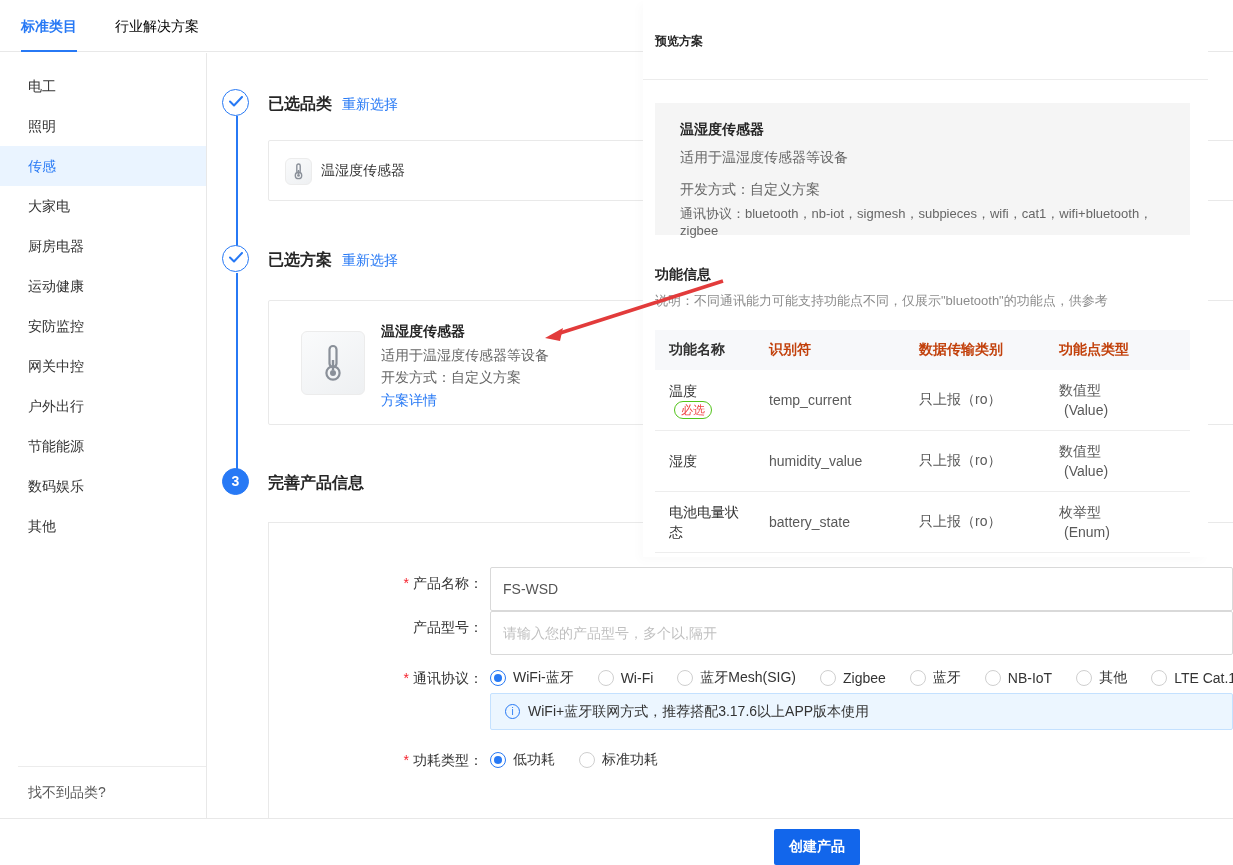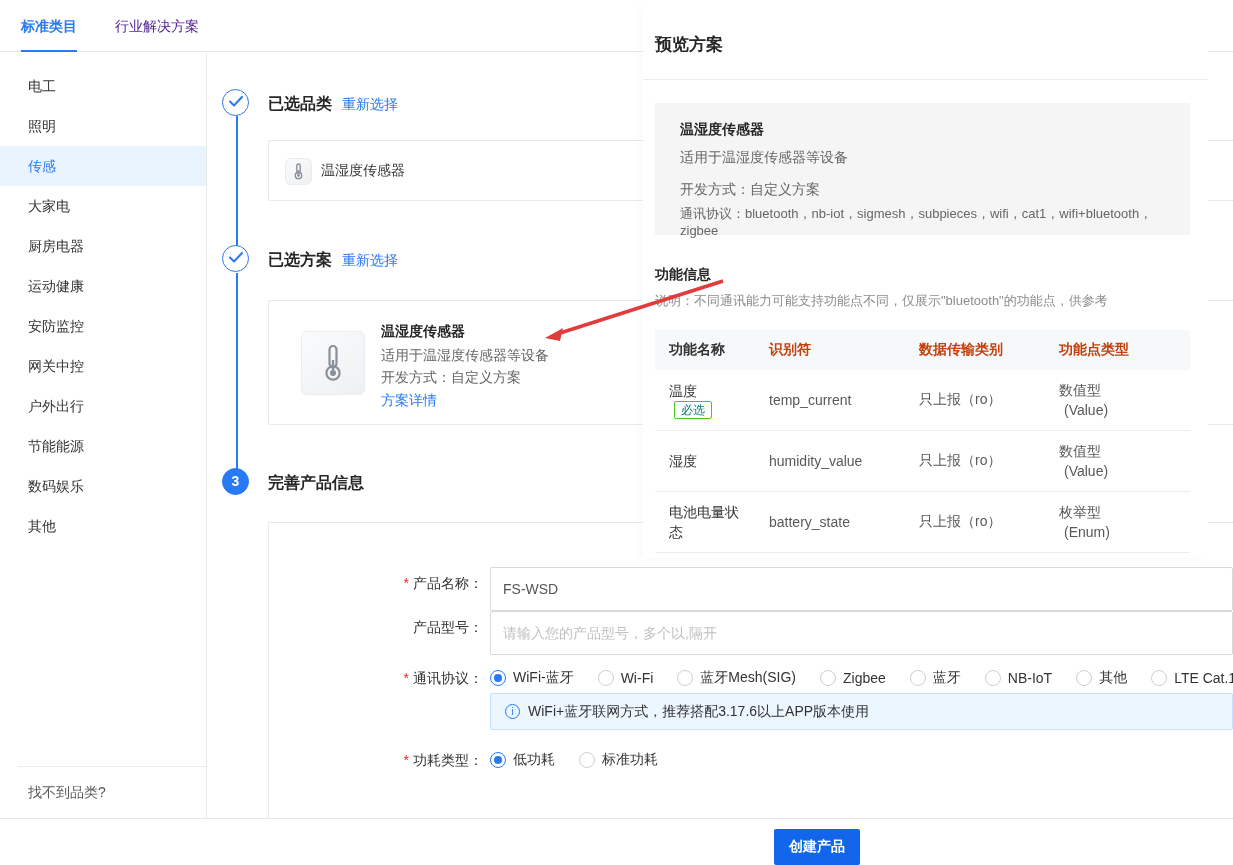--- a/index.html
+++ b/index.html
@@ -2,21 +2,21 @@
 <html><head>
 <meta charset="utf-8">
 <style>
   * { margin:0; padding:0; box-sizing:border-box; }
   html,body { background:#fff; }
   body { font-family:"Liberation Sans","DejaVu Sans",sans-serif; color:#333; font-size:14px; }
   #app { position:relative; width:1233px; height:865px; overflow:hidden; background:#fff; }
 
   
   .tabbar { position:absolute; left:0; top:0; width:1233px; height:52px; border-bottom:1px solid #e8e8e8; background:#fff; }
-  .tab { position:absolute; top:0; height:52px; line-height:52px; font-size:14px; color:#4c1d95; cursor:pointer; }
+  .tab { position:absolute; top:0; height:52px; line-height:52px; font-size:14px; color:#000000; cursor:pointer; }
   .tab.active { color:#2779f5; border-bottom:2px solid #2779f5; font-weight:600;text-align:right; }
   .tab1 { left:21px; }
   .tab2 { left:115px; }
 
   
   .sidebar { position:absolute; left:0; top:53px; width:207px; height:765px; border-right:1px solid #e8e8e8; background:#fff; }
   .side-item { height:40px; line-height:40px; padding-left:28px; font-size:14px; color:#333; cursor:pointer; }
   .side-item.active { background:#eaf4ff; color:#2779f5; }
   .side-footer-divider { position:absolute; left:18px; right:0; top:713px; border-top:1px solid #ececec; }
   .side-footer { position:absolute; left:0; top:719px; width:100%; height:40px; line-height:40px; padding-left:28px; color:#595959; cursor:pointer; }
@@ -45,39 +45,39 @@
   .radio-row { position:absolute; left:490px; display:flex; align-items:center; gap:24px; }
   .radio { display:flex; align-items:center; gap:7px; cursor:pointer; font-size:14px; color:#333; white-space:nowrap; }
   .rdot { width:16px; height:16px; border-radius:50%; border:1px solid #cfcfcf; background:#fff; position:relative; flex:0 0 auto; }
   .radio.sel .rdot { border-color:#2779f5; }
   .radio.sel .rdot::after { content:""; position:absolute; left:3px; top:3px; width:8px; height:8px; border-radius:50%; background:#2779f5; }
   .banner { position:absolute; left:490px; top:693px; width:743px; height:37px; background:#ecf6ff; border:1px solid #c4e1ff; border-radius:2px; display:flex; align-items:center; gap:8px; padding-left:14px; font-size:14px; color:#333; }
   .info-i { width:15px; height:15px; border-radius:50%; border:1px solid #2779f5; color:#2779f5; font-size:10px; line-height:13px; text-align:center; flex:0 0 auto; font-style:normal; }
 
   
   .preview { position:absolute; left:643px; top:0; width:565px; height:557px; background:#fff; z-index:10; box-shadow:-4px 4px 10px rgba(0,0,0,0.02); }
-  .pv-title { position:absolute; left:12px; top:33px; font-size:17px; font-weight:600; color:#262626; }
+  .pv-title { position:absolute; left:12px; top:33px; font-size:12px; font-weight:600; color:#262626; }
   .pv-divider { position:absolute; left:0; top:79px; width:565px; border-top:1px solid #ececec; }
   .pv-box { position:absolute; left:12px; top:103px; width:535px; height:132px; background:#f5f5f5; padding:18px 0 0 25px; }
   .pv-box .b-title { font-weight:700; font-size:14px; color:#262626; margin-bottom:10px; }
   .pv-box .b-line { font-size:14px; color:#666; margin-bottom:6px; }
   .pv-box .b-proto { font-size:13px; color:#666; }
   .fn-title { position:absolute; left:12px; top:266px; font-size:14px; font-weight:700; color:#262626; }
   .fn-note { position:absolute; left:12px; top:292px; font-size:13px; color:#8c8c8c; }
   .fn-table { position:absolute; left:12px; top:330px; width:535px; }
   .t-row { display:flex; align-items:center; }
   .t-head { background:#f7f8fa; height:40px; color:#333; font-weight:600; }
   .t-body { min-height:61px; border-bottom:1px solid #ededed; color:#333; }
   .c1 { width:110px; padding-left:14px; }
   .c2 { width:150px; padding-left:4px; color:#595959; }
   .c3 { width:140px; padding-left:4px; color:#595959; }
   .c4 { width:131px; padding-left:4px; color:#595959; }
   .t-head .c2,.t-head .c3,.t-head .c4 { color:#c2410c; }
   .name-wrap { width:78px; line-height:20px; display:inline-block; vertical-align:middle; color:#333; }
-  .badge { display:inline-block; border:1px solid #52c41a; color:#0f766e; font-size:12px; line-height:16px; padding:0 6px; border-radius:2px; margin-left:5px; vertical-align:middle; }
+  .badge { display:inline-block; border:1px solid #52c41a; color:#ef4444; font-size:12px; line-height:16px; padding:0 6px; border-radius:9px; margin-left:5px; vertical-align:middle; }
   .two-line { line-height:20px; }
   .two-line .l2 { padding-left:5px; }
 
   
   .footer-divider { position:absolute; left:0; top:818px; width:1233px; border-top:1px solid #e8e8e8; }
   .create-btn { position:absolute; left:774px; top:829px; width:86px; height:36px; background:#1266eb; color:#fff; border:none; border-radius:2px; font-size:14px; font-weight:600; cursor:pointer; font-family:inherit; }
 
   
   .arrow-svg { position:absolute; left:0; top:0; width:1233px; height:865px; z-index:40; pointer-events:none; }
 </style>

